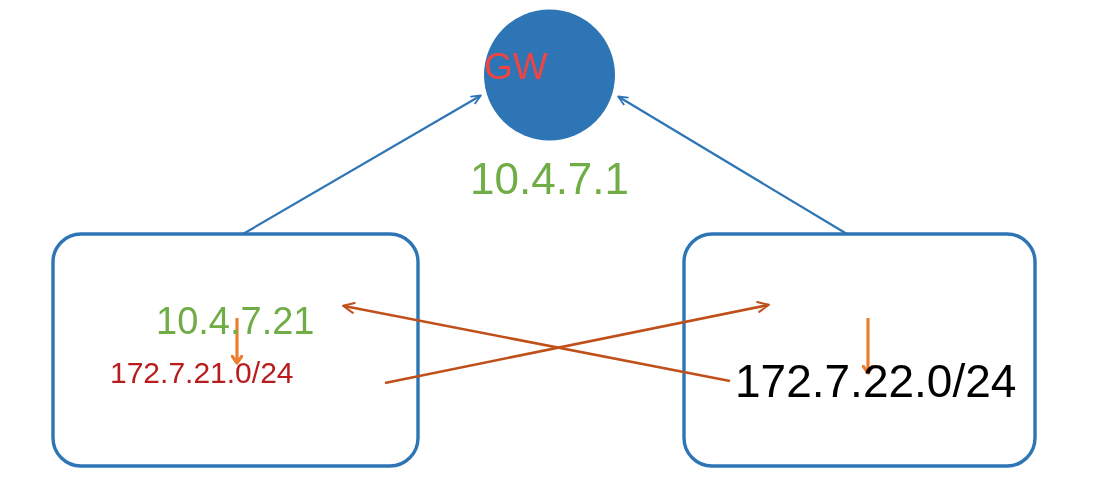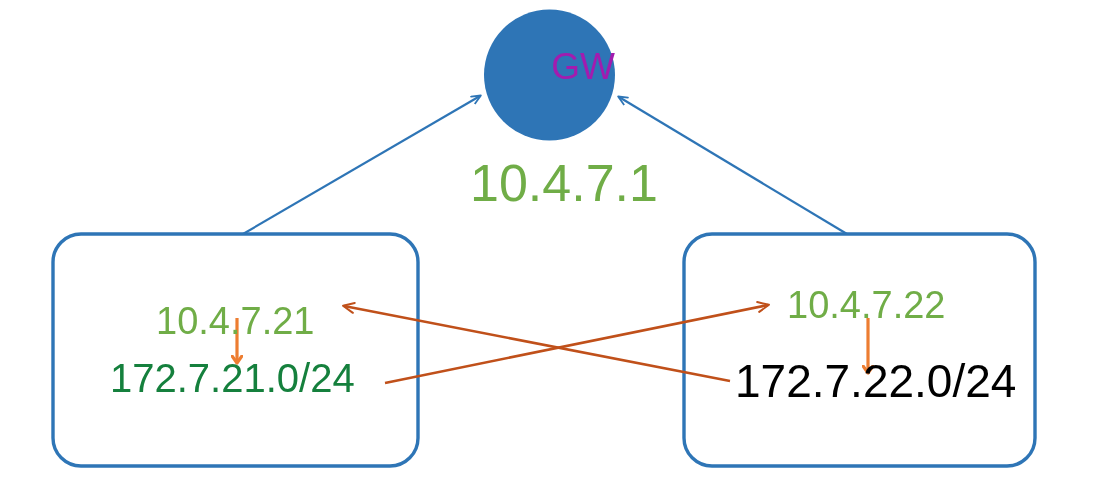--- a/index.html
+++ b/index.html
@@ -26,42 +26,42 @@
   }
   .node-label {
     position: absolute;
     white-space: nowrap;
     line-height: 1;
   }
   #gw-label {
     left: 484px;
     top: 48px;
     width: 131px;
-    text-align: right;
-    color: #a21caf;
+    text-align: left;
+    color: #ef4444;
     font-size: 37px;
   }
   #gw-ip-label {
     left: 470px;
     top: 157px;
-    font-size: 52px;
+    font-size: 44px;
     color: #70AD47;
   }
   #left-ip-label {
     left: 156px;
     top: 286px;
     font-size: 38px;
     color: #70AD47;
     margin-top: 16px;
   }
   #left-subnet-label {
     left: 110px;
     top: 358px;
-    font-size: 40px;
-    color: #15803d;
+    font-size: 30px;
+    color: #b91c1c;
   }
   #right-ip-label {
     left: 787px;
     top: 286px;
     font-size: 38px;
     color: #70AD47;
   }
   #right-subnet-label {
     left: 735px;
     top: 358px;
@@ -108,17 +108,16 @@
   </svg>
 
   <div class="node-label" id="gw-label">GW</div>
 
   <div class="node-label" id="gw-ip-label">10.4.7.1</div>
 
   <div class="node-label" id="left-ip-label">10.4.7.21</div>
 
   <div class="node-label" id="left-subnet-label">172.7.21.0/24</div>
 
-  <div class="node-label" id="right-ip-label">10.4.7.22</div>
 
   <div class="node-label" id="right-subnet-label">172.7.22.0/24</div>
 
 </div>
 
 </body></html>

